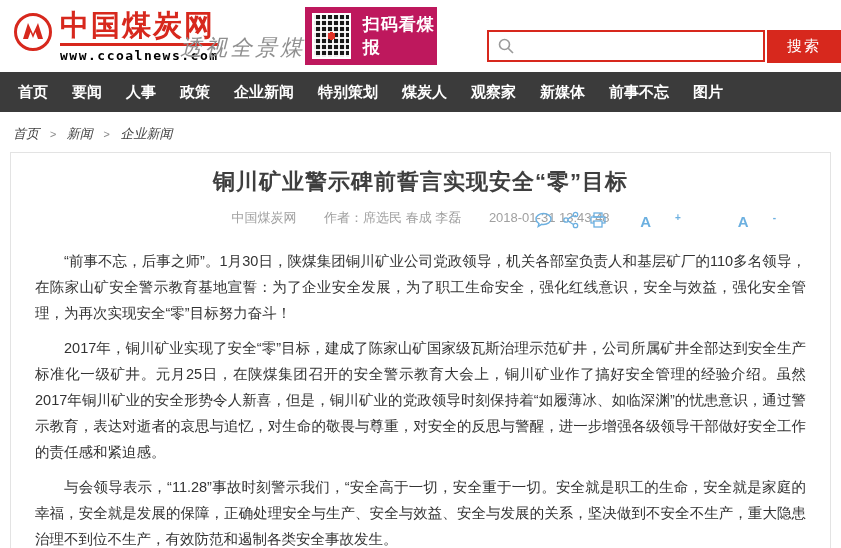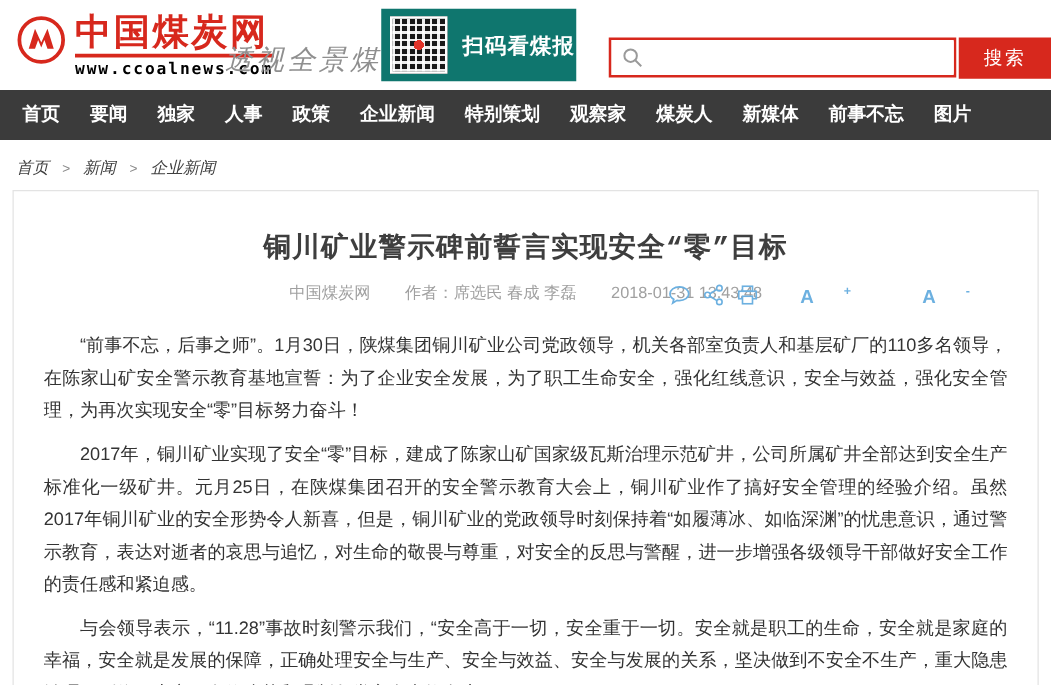--- a/index.html
+++ b/index.html
@@ -10,22 +10,22 @@
   .header { position:relative; height:72px; background:#fff; }
   .logo { position:absolute; left:12px; top:9px; display:flex; align-items:flex-start; cursor:pointer; }
   .emblem { width:42px; height:42px; margin-right:6px; margin-top:2px; }
   .logo-name { font-size:29px; font-weight:bold; color:#d7281d; line-height:32px;
     letter-spacing:2px; border-bottom:3px solid #d7281d; padding-bottom:2px;
     font-family:"DejaVu Serif","Liberation Serif",serif; }
   .logo-url { font-family:"DejaVu Sans Mono","Liberation Mono",monospace; font-weight:bold;
     color:#000000; font-size:13px; letter-spacing:1.5px; margin-top:2px; }
   .tagline { position:absolute; left:180px; top:33px; font-size:22px; color:#8f8f8f;
     font-style:italic; font-family:"DejaVu Serif","Liberation Serif",serif; letter-spacing:3px; }
-  .qr-banner { position:absolute; left:305px; top:7px; width:156px; height:58px;
-    background:#0f766e; display:flex; align-items:center; cursor:pointer; }
+  .qr-banner { position:absolute; left:305px; top:7px; width:132px; height:58px;
+    background:#be185d; display:flex; align-items:center; cursor:pointer; }
   .qr-code { width:46px; height:46px; margin-left:7px; background:
       radial-gradient(circle at 50% 50%, #e03228 0 4px, transparent 4px),
       repeating-linear-gradient(0deg, rgba(255,255,255,.92) 0 2px, transparent 2px 6px),
       repeating-linear-gradient(90deg, rgba(255,255,255,.92) 0 2px, transparent 2px 6px),
       #181818; border:2px solid #fff; }
   .qr-label { color:#fff; font-size:17px; font-weight:bold; margin-left:12px; letter-spacing:1px; }
   .search-box { position:absolute; left:487px; top:30px; width:278px; height:32px;
     border:2px solid #d7281d; background:#fff; display:flex; align-items:center; }
   .search-box svg { margin-left:8px; }
   .search-input { border:none; outline:none; flex:1; height:26px; font-size:14px; padding:0 6px; }
@@ -38,21 +38,21 @@
     padding:0 12px; line-height:40px; white-space:nowrap; cursor:pointer; }
 
   
   .breadcrumb { padding:13px 0 9px 13px; font-size:13px; color:#3f3f3f;font-style:italic; }
   .breadcrumb a { color:#3f3f3f; text-decoration:none; cursor:pointer; }
   .crumb-sep { color:#8a8a8a; margin:0 7px; font-size:11px; }
 
   
   .article { margin:0 10px; border:1px solid #e3e3e3; padding-top:14px; height:420px; }
   .article-title { text-align:center; font-size:22px; font-weight:600; color:#3e3e3e;
-    letter-spacing:1px; margin:16px 0 12px;font-family:Liberation Mono, monospace; }
+    letter-spacing:1px; margin:0 0 12px; }
   .meta { position:relative; text-align:center; font-size:13px; color:#a0a0a0; height:22px; }
   .meta span { margin:0 12px; }
   .meta-actions { position:absolute; right:18px; top:0; display:flex; align-items:center; gap:9px; }
   .meta-actions svg { cursor:pointer; display:block; }
   .font-btn { color:#6cb0e0; font-size:15px; font-weight:bold; cursor:pointer; line-height:18px; }
   .font-btn .sign { font-size:10px; vertical-align:super; }
   .body-text { padding:8px 24px 0; }
   .body-text p { font-size:14.5px; line-height:26px; color:#333; text-indent:2em;
     margin:9px 0; text-align:justify; }
 </style>
@@ -83,27 +83,26 @@
       <line x1="11.2" y1="11.2" x2="16" y2="16" stroke="#9a9a9a" stroke-width="1.6"></line>
     </svg>
     <input class="search-input" type="text" value="" style="">
   </div>
   <button class="search-btn">搜索</button>
 </div>
 
 <div class="nav">
   <a>首页</a>
   <a>要闻</a>
-  <a>独家</a>
   <a>人事</a>
   <a>政策</a>
   <a>企业新闻</a>
   <a>特别策划</a>
+  <a>煤炭人</a>
   <a>观察家</a>
-  <a>煤炭人</a>
   <a>新媒体</a>
   <a>前事不忘</a>
   <a>图片</a>
 
 </div>
 
 <div class="breadcrumb">
   <a>首页</a>
   <span class="crumb-sep">&gt;</span>
   <a>新闻</a>

